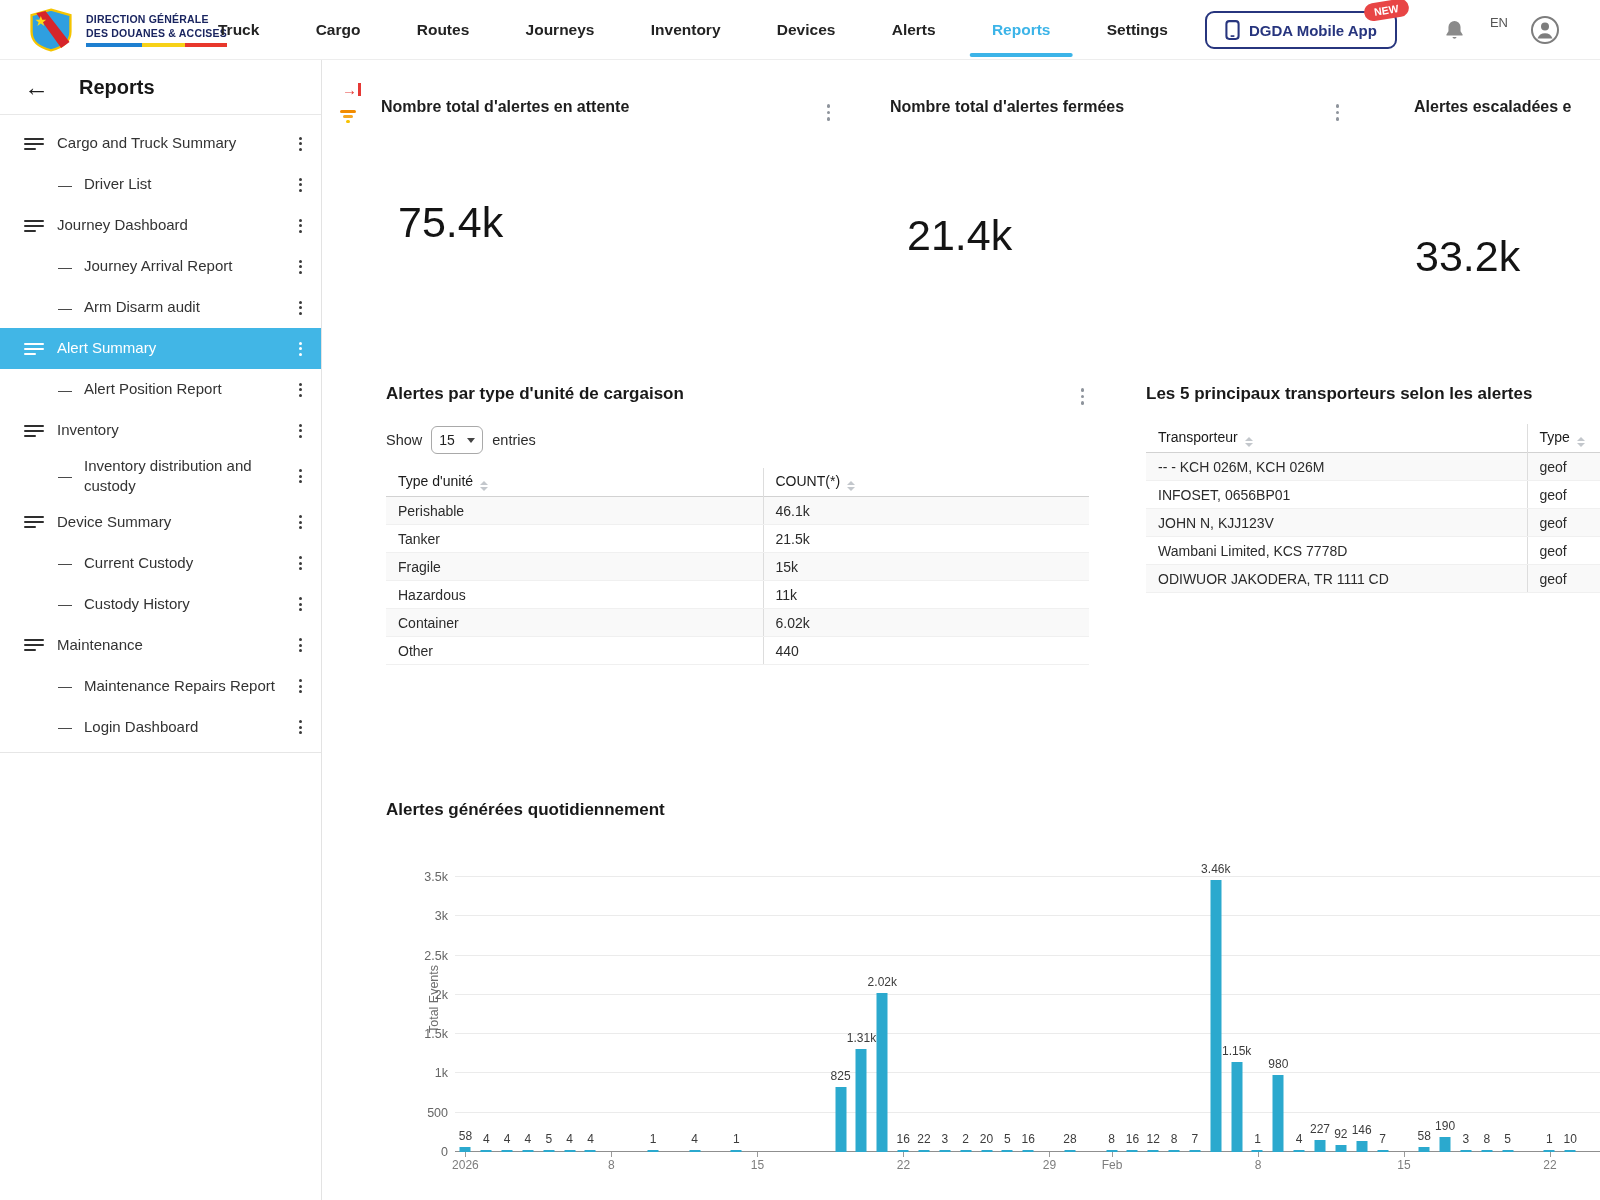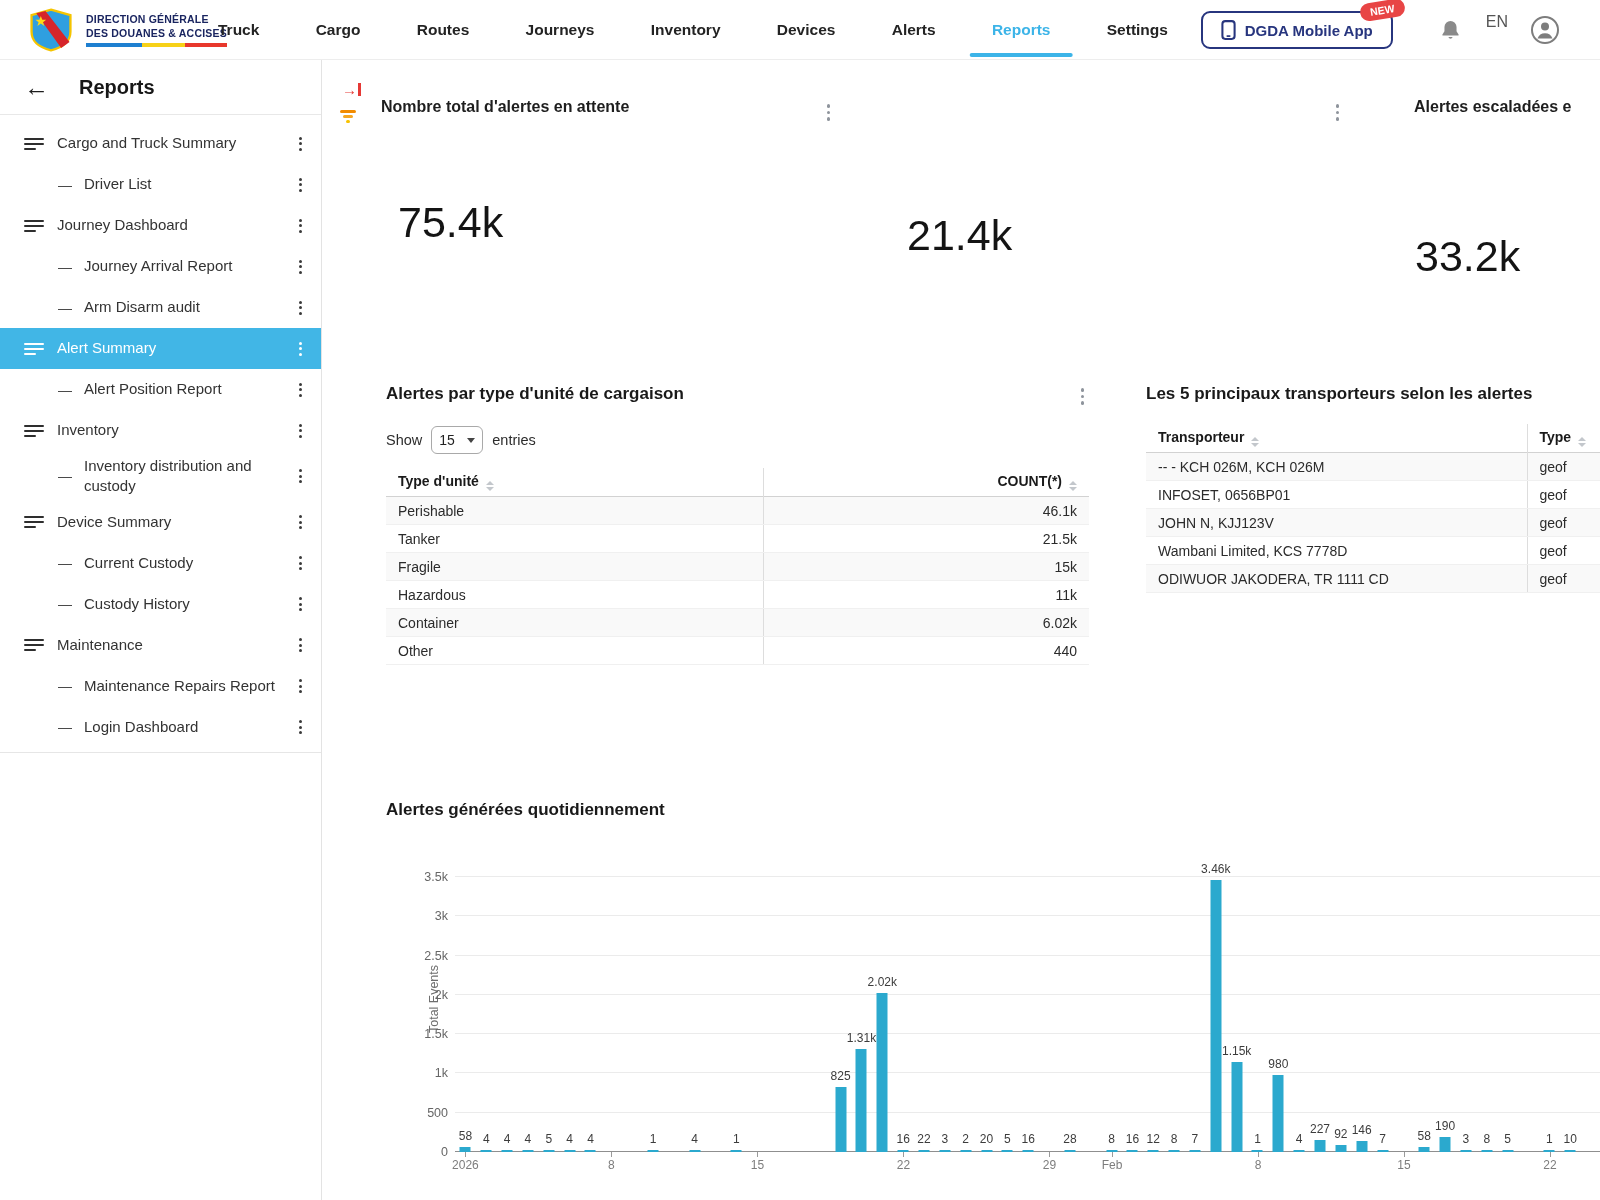--- a/index.html
+++ b/index.html
@@ -22,21 +22,21 @@
   .nav-link.active { color:#3cb4e8; }
   .nav-link.active::after { content:""; position:absolute; left:50%; transform:translateX(-50%);
       bottom:3px; width:calc(100% + 44px); height:4px; border-radius:3px; background:#3cb4e8; }
   .nav-right { position:absolute; right:40px; top:0; height:60px; display:flex; align-items:center; }
   .mobile-app-btn { position:relative; display:flex; align-items:center; gap:9px; height:38px; padding:0 18px;
       background:#fff; border:2px solid #27357e; border-radius:9px; font-family:inherit;
       font-size:15px; font-weight:700; color:#27357e; cursor:pointer; }
   .new-badge { position:absolute; top:-12px; right:-14px; background:#e84545; color:#fff;
       font-size:10.5px; font-weight:700; padding:3px 10px; border-radius:10px; transform:rotate(-9deg); }
   .bell-wrap { margin-left:46px; display:flex; align-items:center; cursor:pointer; }
-  .lang { margin:0 22px 16px 24px; font-size:16px; color:#555; cursor:pointer; }
+  .lang { margin:0 22px 16px 24px; font-size:13px; color:#555; cursor:pointer; }
   .avatar-wrap { display:flex; align-items:center; cursor:pointer; }
 
   
   aside { position:absolute; left:0; top:60px; width:322px; bottom:0; background:#fff; border-right:1px solid #e3e3e3; z-index:20; }
   .sb-head { height:55px; display:flex; align-items:center; padding:0 24px; gap:30px; border-bottom:1px solid #e8e8e8; }
   .back { font-size:25px; color:#1d1d1d; cursor:pointer; line-height:1; }
   .sb-title { font-size:20px; font-weight:700; color:#171717; }
   #sb-list { padding:8px 0 4px; border-bottom:1px solid #e6e6e6; }
   .sb-item { min-height:41px; display:flex; align-items:center; padding:0 14px 0 24px; font-size:15px; color:#333; cursor:pointer; }
   .sb-item.lvl1 { padding-left:58px; }
@@ -80,25 +80,25 @@
   .panel-title { font-size:17px; font-weight:700; color:#191919; }
   .panel .kebab.panel-kebab { position:absolute; right:0; top:2px; }
   .controls { margin-top:22px; display:flex; align-items:center; font-size:14.5px; color:#2c2c2c; height:28px; }
   .select { display:inline-flex; align-items:center; justify-content:space-between; width:52px; height:28px;
             border:1px solid #a9a9a9; border-radius:6px; padding:0 7px; margin:0 9px; font-size:14px; color:#222;
             background:#fff; cursor:pointer; }
   .select .chev { width:0; height:0; border-left:4px solid transparent; border-right:4px solid transparent; border-top:5px solid #444; }
   table { border-collapse:collapse; width:100%; margin-top:14px; font-size:14px; table-layout:fixed; }
   .panel-right table { margin-top:20px; }
   thead tr { border-bottom:1.5px solid #d2d2d2; }
-  th { font-weight:700; color:#1a1a1a; text-align:left; padding:5px 12px; height:28px; white-space:nowrap;margin-top:30px; }
+  th { font-weight:400; color:#1a1a1a; text-align:left; padding:5px 12px; height:28px; white-space:nowrap;margin-top:30px; }
   td { padding:5px 12px; color:#2b2b2b; height:28px; border-bottom:1px solid #f0f0f0; white-space:nowrap; overflow:hidden; }
   tbody tr:nth-child(odd) { background:#f9f9f9; }
   th.col1, td.col1 { border-left:1px solid #ddd; }
-  #unit-table th.col1, #unit-table td.col1 { text-align:right; }
+  #unit-table th.col1, #unit-table td.col1 { text-align:left; }
   #unit-table th.col0, #unit-table td.col0 { width:377px; }
   #trans-table th.col0, #trans-table td.col0 { width:381px; }
   .sort { display:inline-flex; flex-direction:column; gap:2px; margin-left:7px; vertical-align:1px; }
   .sort i { width:0; height:0; border-left:4px solid transparent; border-right:4px solid transparent; }
   .sort .up { border-bottom:4px solid #c3c7cc; }
   .sort .down { border-top:4px solid #c3c7cc; }
 
   
   #chart-title { position:absolute; left:64px; top:740px; font-size:17px; font-weight:700; color:#191919; }
   #chart { position:absolute; left:0; top:817px; width:1278px; height:275px; }
@@ -360,20 +360,21 @@
         <div class="kpi-card card-1">
           <div class="kpi-title">Nombre total d'alertes en attente</div>
           <span class="kebab gray">
             <i class="dot"></i>
             <i class="dot"></i>
             <i class="dot"></i>
           </span>
           <div class="kpi-value">75.4k</div>
         </div>
         <div class="kpi-card card-2">
+          <div class="kpi-title">Nombre total d'alertes fermées</div>
           <span class="kebab gray">
             <i class="dot"></i>
             <i class="dot"></i>
             <i class="dot"></i>
           </span>
           <div class="kpi-value">21.4k</div>
         </div>
         <div class="kpi-card card-3">
           <div class="kpi-title">Alertes escaladées e</div>
           <div class="kpi-value">33.2k</div>

